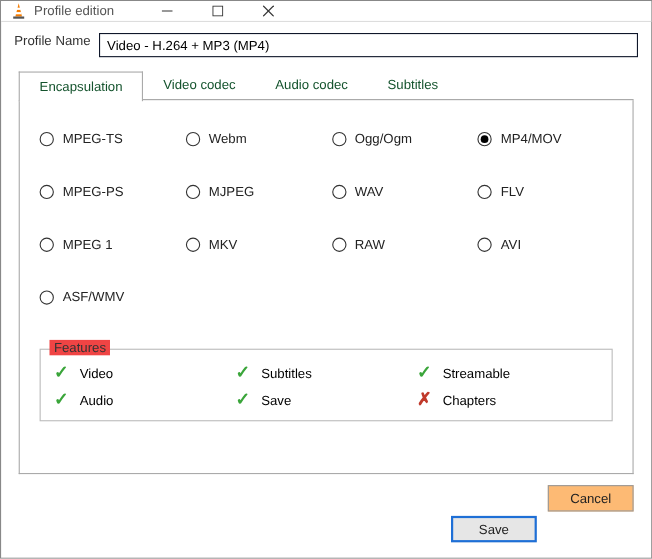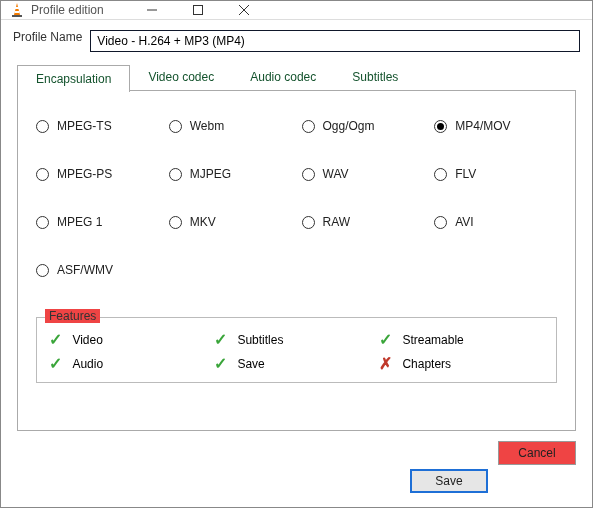--- a/index.html
+++ b/index.html
@@ -28,21 +28,21 @@
 .radio.checked .dot { display: block; }
 .radio-label { color: #222; }
 .features-box { margin-top: 40px; border: 1px solid #bbb; padding: 14px 12px 10px 12px; position: relative; }
 .features-legend { position: absolute; top: -9px; left: 8px; background: #ef4444; padding: 0 4px; color: #333; }
 .features-grid { display: grid; grid-template-columns: repeat(3, 1fr); row-gap: 8px; }
 .feat-item { display: flex; align-items: center; gap: 10px; }
 .check-icon { color: #3aa53a; font-weight: bold; font-size: 16px; line-height: 1; }
 .cross-icon { color: #c0392b; font-weight: bold; font-size: 16px; line-height: 1; }
 .feat-label { color: #000000; }
 .button-row { display: flex; justify-content: flex-end; gap: 10px; padding: 10px 16px 14px 16px; margin-top: auto; }
-.btn { min-width: 78px; height: 24px; background: #ef4444; border: 1px solid #999; display: flex; align-items: center; justify-content: center; color: #222; }
+.btn { min-width: 78px; height: 24px; background: #fdba74; border: 1px solid #999; display: flex; align-items: center; justify-content: center; color: #222; }
 .btn.primary { border: 2px solid #1e6fd6; background: #e6e6e6; margin-top: 28px; }
 .vlc-icon { width: 16px; height: 16px; }
 </style>
 </head>
 <body>
 
 <div class="window">
   <div class="titlebar">
     <div class="title-left">
       <svg class="vlc-icon" viewBox="0 0 16 16">

